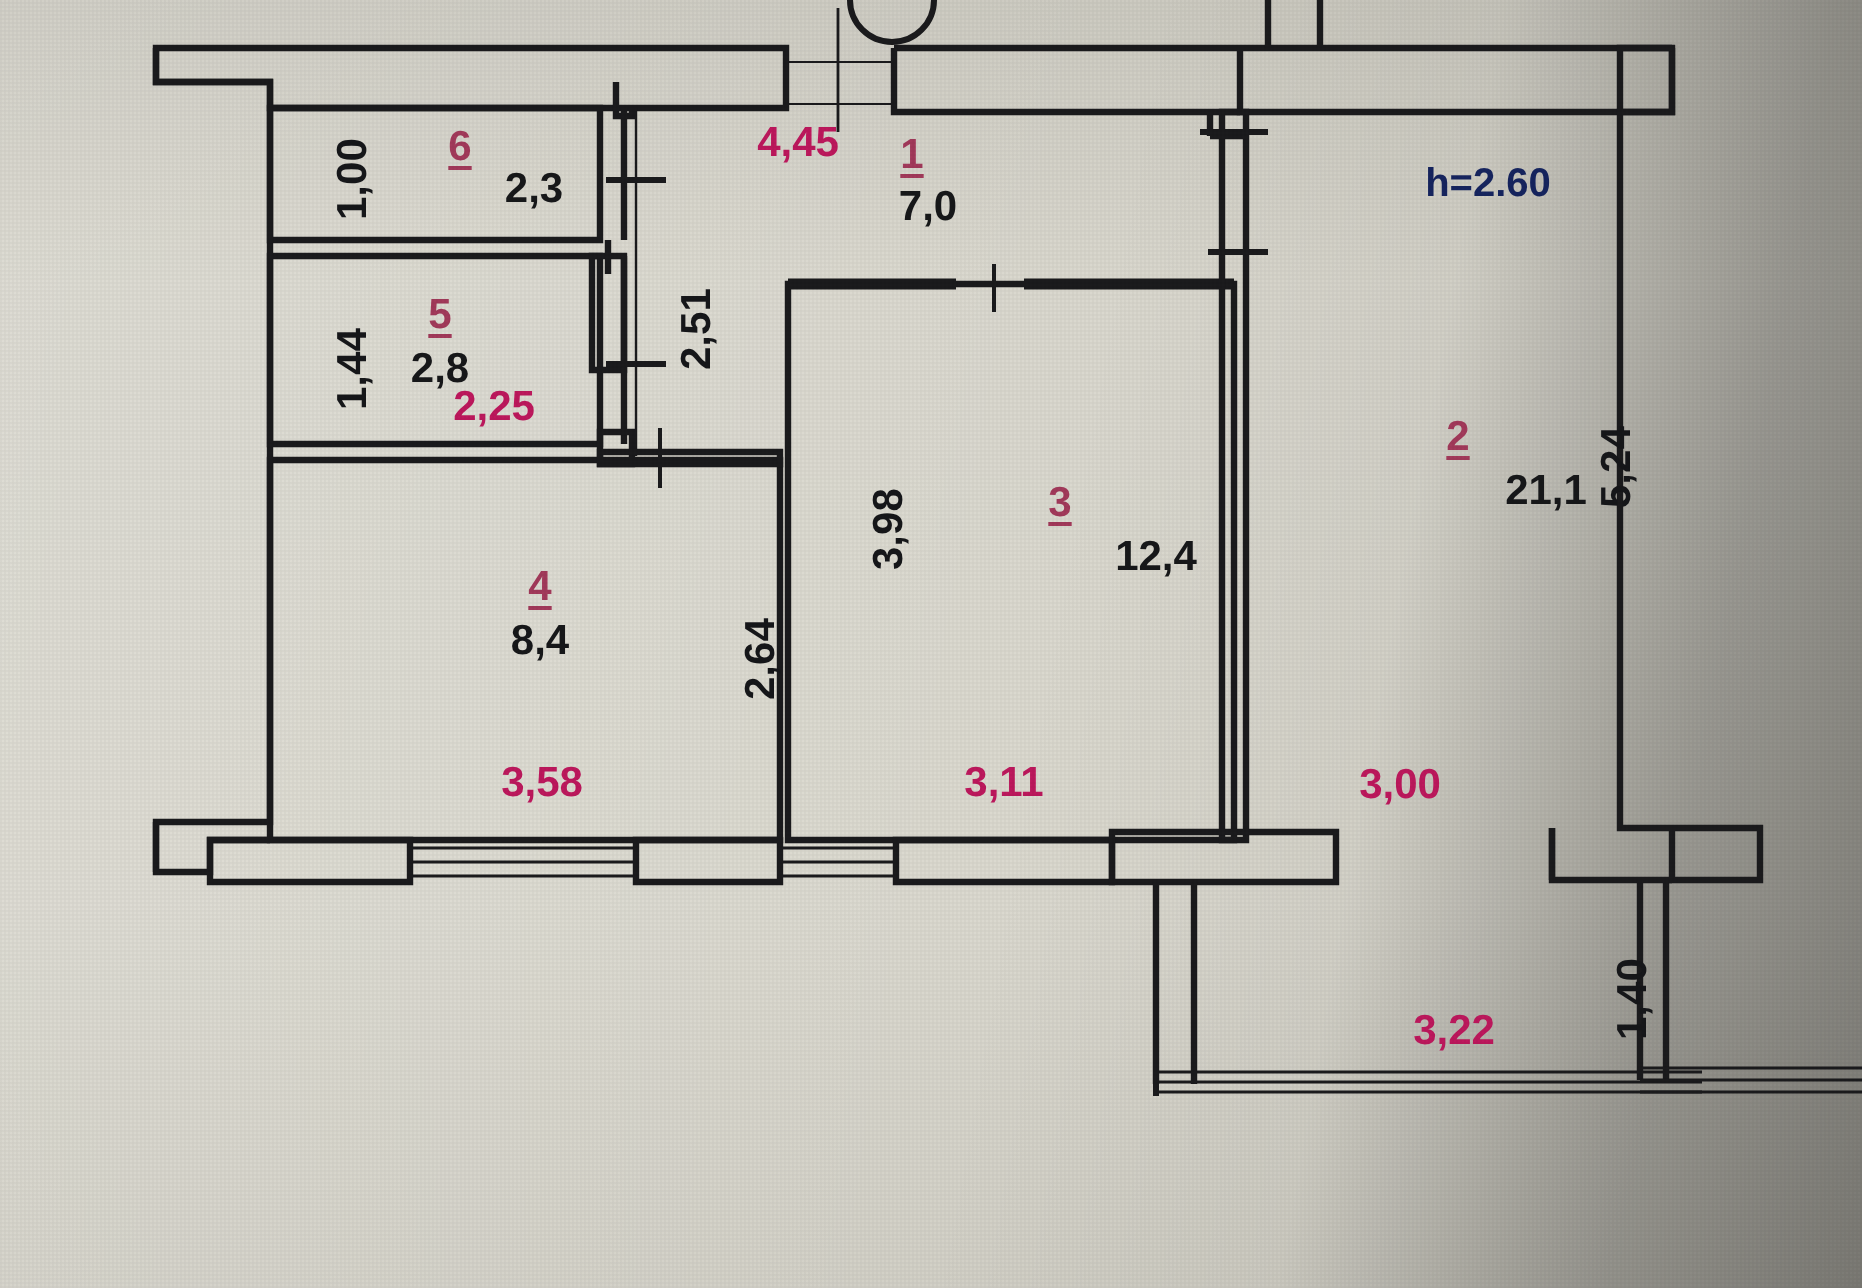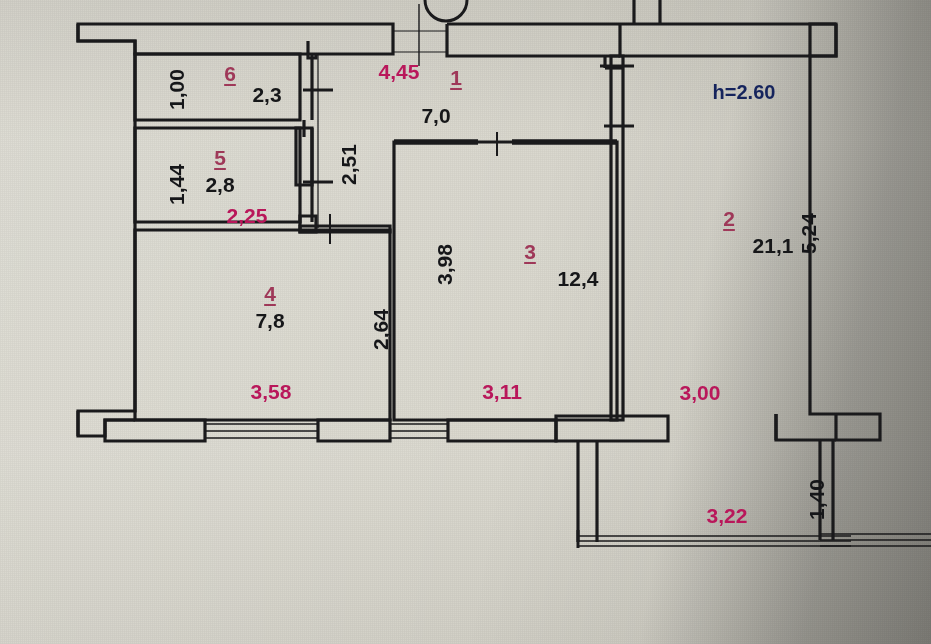--- a/index.html
+++ b/index.html
@@ -152,45 +152,45 @@
   </svg>
 
   <div class="lbl dimv" style="left:165px;top:110px;">1,00</div>
 
   <div class="lbl roomnum ctr" style="left:230px;top:62px;">6</div>
   <div class="lbl area ctr" style="left:230px;top:83px;margin-left:37px;">2,3</div>
 
   <div class="lbl dim ctr" style="left:399px;top:60px;">4,45</div>
 
   <div class="lbl roomnum ctr" style="left:456px;top:66px;">1</div>
-  <div class="lbl area ctr" style="left:436px;top:92px;margin-top:12px;">7,0</div>
+  <div class="lbl area ctr" style="left:464px;top:92px;">7,0</div>
 
   <div class="lbl height ctr" style="left:744px;top:81px;">h=2.60</div>
 
   <div class="lbl dimv" style="left:337px;top:185px;">2,51</div>
 
   <div class="lbl dimv" style="left:165px;top:205px;">1,44</div>
 
   <div class="lbl roomnum ctr" style="left:220px;top:146px;">5</div>
   <div class="lbl area ctr" style="left:220px;top:173px;">2,8</div>
 
-  <div class="lbl dim ctr" style="left:247px;top:204px;">2,25</div>
+  <div class="lbl dim ctr" style="left:247px;top:192px;">2,25</div>
 
   <div class="lbl dimv" style="left:433px;top:285px;">3,98</div>
 
   <div class="lbl roomnum ctr" style="left:530px;top:240px;">3</div>
   <div class="lbl area ctr" style="left:530px;top:267px;margin-left:48px;">12,4</div>
 
   <div class="lbl roomnum ctr" style="left:729px;top:207px;">2</div>
   <div class="lbl area ctr" style="left:725px;top:234px;margin-left:48px;">21,1</div>
 
   <div class="lbl dimv" style="left:797px;top:254px;">5,24</div>
 
   <div class="lbl roomnum ctr" style="left:270px;top:282px;">4</div>
-  <div class="lbl area ctr" style="left:270px;top:309px;">7,8</div>
+  <div class="lbl area ctr" style="left:270px;top:309px;">8,4</div>
 
   <div class="lbl dimv" style="left:369px;top:350px;">2,64</div>
 
   <div class="lbl dim ctr" style="left:271px;top:380px;">3,58</div>
 
   <div class="lbl dim ctr" style="left:502px;top:380px;">3,11</div>
 
   <div class="lbl dim ctr" style="left:700px;top:381px;">3,00</div>
 
   <div class="lbl dim ctr" style="left:727px;top:504px;">3,22</div>

